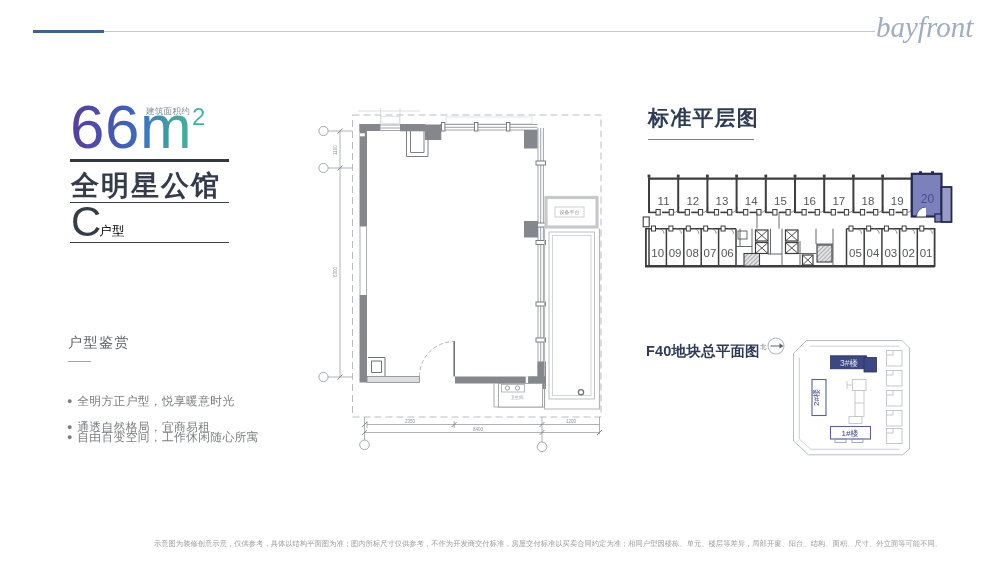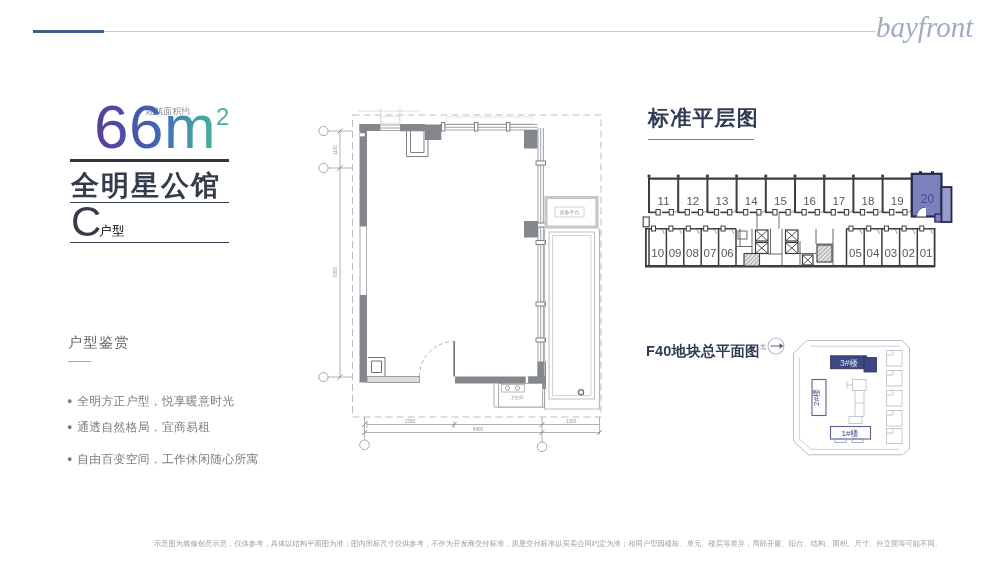--- a/index.html
+++ b/index.html
@@ -11,21 +11,21 @@
 <div id="page">
 
 <div class="abs" style="left:33px;top:29.5px;width:71px;height:3px;background:#3e6187;"></div>
 
 <div class="abs" style="left:104px;top:30.5px;width:771px;height:1px;background:#c2c9d1;"></div>
 
 <div class="abs" style="left:876px;top:11px;width:100px;height:44px;font-family:'Liberation Serif',serif;font-style:italic;font-size:29px;color:#9fadbf;">bayfront</div>
 
 <div class="abs" style="left:146px;top:106px;font-size:8.6px;color:#7f8b96;letter-spacing:0.2px;">建筑面积约</div>
 
-<div class="abs" style="left:70px;top:86px;width:200px;height:62px;margin-left:24px;">
+<div class="abs" style="left:70px;top:86px;width:200px;height:62px;">
 <span style="display:inline-block;font-size:62px;font-weight:400;line-height:62px;letter-spacing:0.5px;background:linear-gradient(90deg,#5a3e97 0%,#4e4da5 20%,#4060b3 42%,#3f77b9 56%,#44a69f 78%,#47b2a2 100%);-webkit-background-clip:text;background-clip:text;color:transparent;">66m<span style="font-size:24px;vertical-align:23px;letter-spacing:0;">2</span></span>
 </div>
 
 <div class="abs" style="left:70px;top:158.5px;width:159px;height:3px;background:#33383f;"></div>
 
 <div class="abs" style="left:71px;top:167px;font-size:28px;font-weight:600;color:#343b4b;letter-spacing:2px;">全明星公馆</div>
 
 <div class="abs" style="left:70px;top:201.5px;width:159px;height:1.8px;background:#3a4150;"></div>
 
 <div class="abs" style="left:71px;top:206px;font-size:42px;color:#363d48;line-height:31px;">C</div>
@@ -35,21 +35,21 @@
 <div class="abs" style="left:70px;top:241.5px;width:159px;height:1.8px;background:#3a4150;"></div>
 
 <div class="abs" style="left:68px;top:334px;font-size:14px;color:#5d6165;letter-spacing:1.5px;">户型鉴赏</div>
 
 <div class="abs" style="left:68px;top:360.5px;width:23px;height:1.6px;background:#a4a7aa;"></div>
 
 <div class="abs" style="left:67px;top:419.5px;font-size:11.8px;color:#7a7d81;letter-spacing:0.3px;"><span style="font-size:9px;vertical-align:1.5px;">●</span><span style="display:inline-block;width:4.5px;"></span>通透自然格局，宜商易租</div>
 
 <div class="abs" style="left:67px;top:393.5px;font-size:11.8px;color:#7a7d81;letter-spacing:0.3px;"><span style="font-size:9px;vertical-align:1.5px;">●</span><span style="display:inline-block;width:4.5px;"></span>全明方正户型，悦享暖意时光</div>
 
-<div class="abs" style="left:67px;top:452px;font-size:11.8px;color:#7a7d81;letter-spacing:0.3px;"><span style="font-size:9px;vertical-align:1.5px;">●</span><span style="display:inline-block;width:4.5px;"></span>自由百变空间，工作休闲随心所寓</div>
+<div class="abs" style="left:67px;top:430px;font-size:11.8px;color:#7a7d81;letter-spacing:0.3px;"><span style="font-size:9px;vertical-align:1.5px;">●</span><span style="display:inline-block;width:4.5px;"></span>自由百变空间，工作休闲随心所寓</div>
 
 <svg class="abs" style="left:300px;top:100px;" width="340" height="370" viewBox="300 100 340 370">
 
 <rect x="352.5" y="115" width="248.5" height="302" fill="none" stroke="#b9bdc3" stroke-width="1" stroke-dasharray="7 4"></rect>
 
 <rect x="368" y="132" width="169" height="244" fill="#ffffff"></rect>
 
 <rect x="359.5" y="124" width="7.5" height="102.5" fill="#84878c"></rect>
 
 <rect x="359.8" y="133.3" width="5" height="3" fill="#ffffff"></rect>

